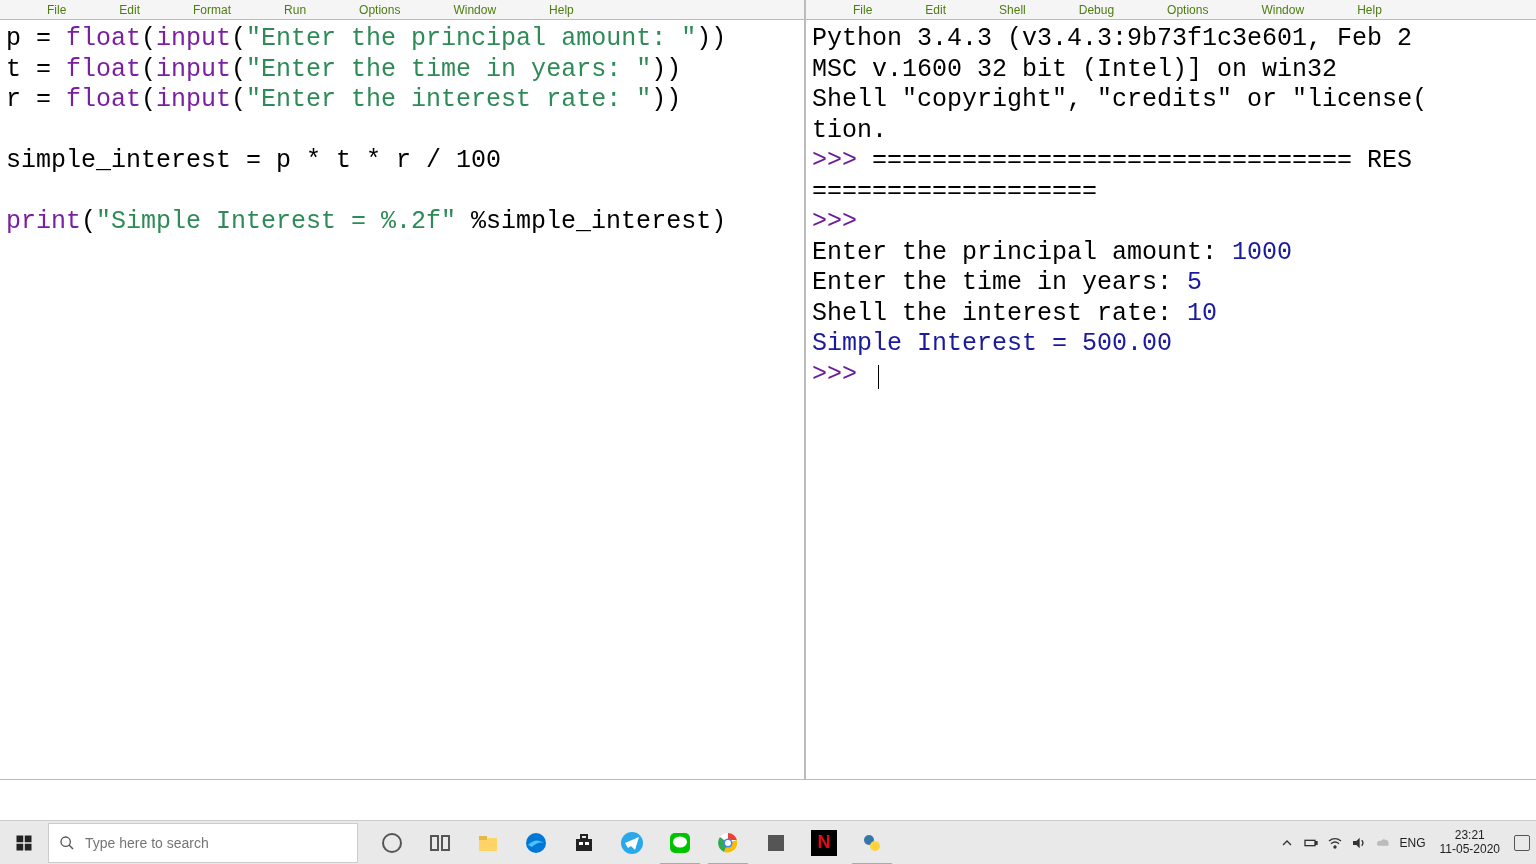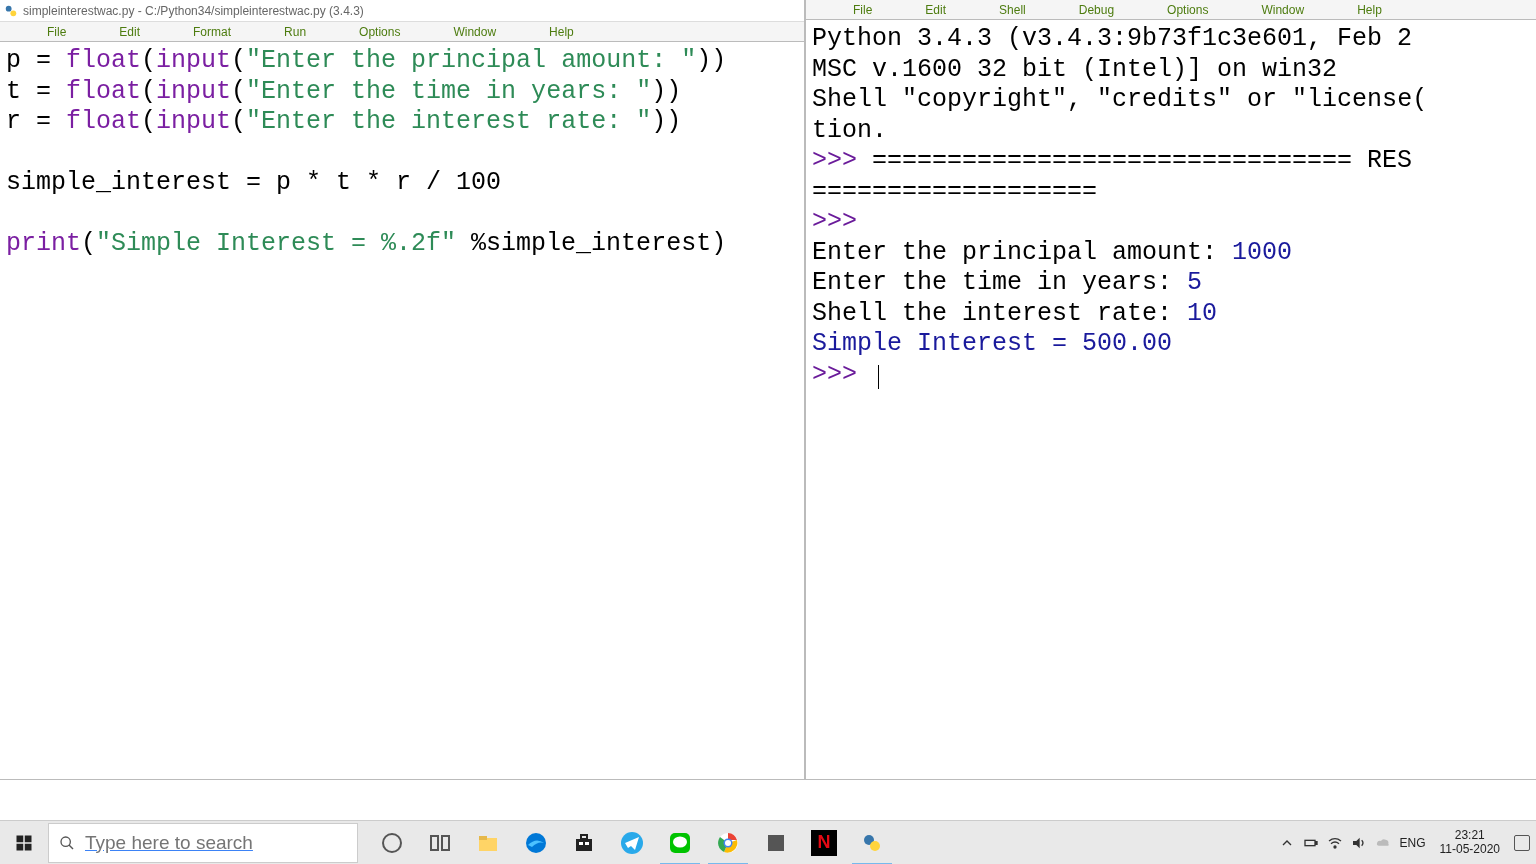--- a/index.html
+++ b/index.html
@@ -95,23 +95,22 @@
     height: 40px;
     background: #fff;
     border: 1px solid #ccc;
     display: flex;
     align-items: center;
     padding: 0 10px;
     margin-right: 10px;
   }
   .search-box svg { width: 16px; height: 16px; margin-right: 10px; color: #555; }
   .search-box input {
-    border: none; outline: none; font-size: 19px; color: #3b82f6; flex: 1;
+    border: none; outline: none; font-size: 14px; color: #b91c1c; flex: 1;
     background: transparent;
-    text-decoration: underline;
   }
   .task-icons { display: flex; align-items: center; gap: 0; }
   .task-icon {
     width: 48px; height: 44px;
     display: flex; align-items: center; justify-content: center;
     position: relative;
   }
   .task-icon.active::after {
     content: "";
     position: absolute;
@@ -135,29 +134,20 @@
   .tray .tray-icon { width: 16px; height: 16px; display:flex; align-items:center; justify-content:center; }
   .tray .clock { text-align: center; line-height: 1.15; font-size: 12px; padding: 0 6px; }
   .tray .notif {
     width: 18px; height: 16px; border: 1.5px solid #555; border-radius: 2px;
   }
 </style>
 </head>
 <body>
 
 <div class="window editor-window">
-  <div class="titlebar">
-    <span class="icon">
-      <svg viewBox="0 0 24 24">
-          <circle cx="8" cy="8" r="5" fill="#3776ab"></circle>
-          <circle cx="16" cy="16" r="5" fill="#ffd43b"></circle>
-        </svg>
-    </span>
-    <span>simpleinterestwac.py - C:/Python34/simpleinterestwac.py (3.4.3)</span>
-  </div>
   <div class="menubar">
     <span>File</span>
     <span>Edit</span>
     <span>Format</span>
     <span>Run</span>
     <span>Options</span>
     <span>Window</span>
     <span>Help</span>
   </div>
   <div class="code-area"><span class="tok-var">p = </span><span class="tok-builtin">float</span><span class="tok-punct">(</span><span class="tok-builtin">input</span><span class="tok-punct">(</span><span class="tok-str">"Enter the principal amount: "</span><span class="tok-punct">))</span>

